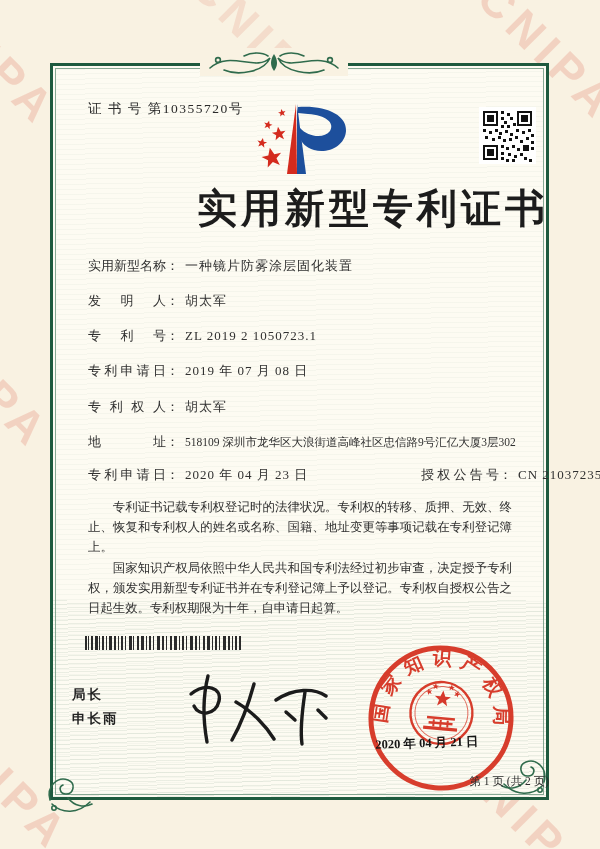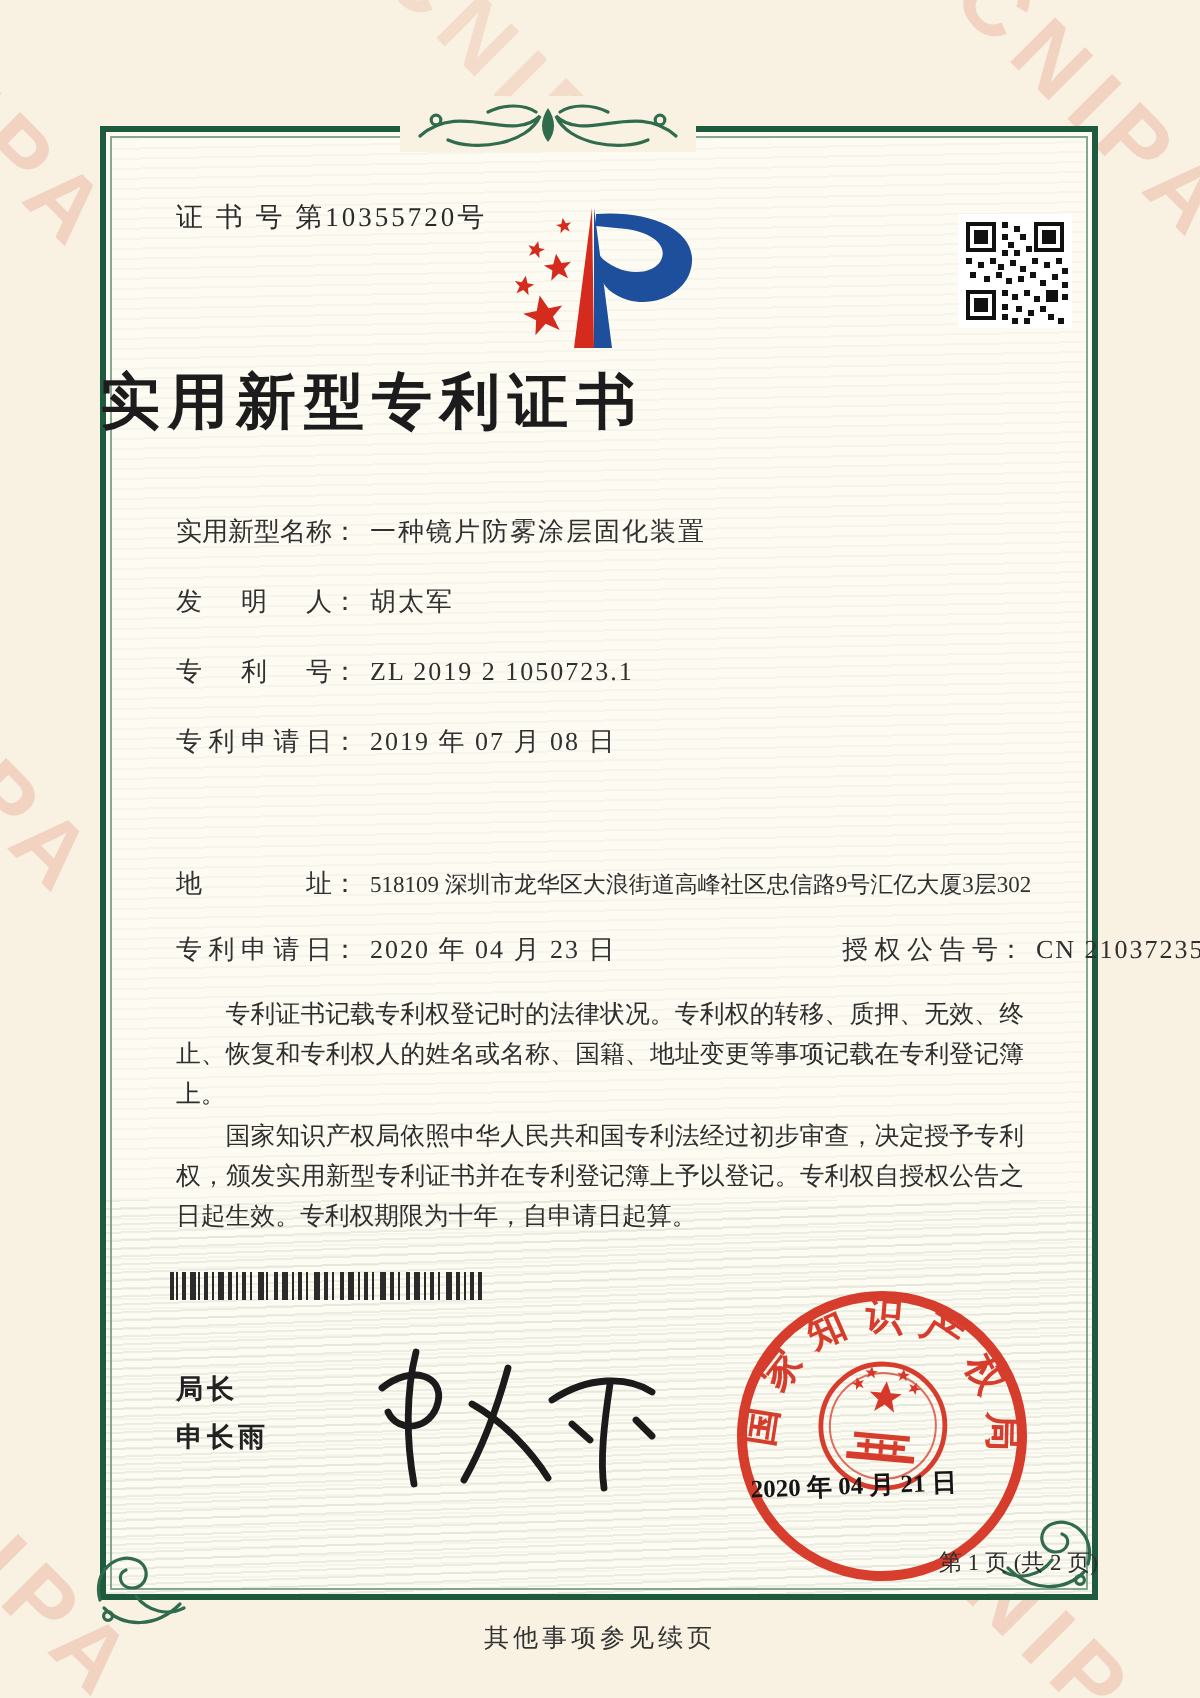--- a/index.html
+++ b/index.html
@@ -29,36 +29,36 @@
   }
   .waves-bottom{
     position:absolute;left:53px;top:600px;width:493px;height:197px;
     background:repeating-linear-gradient(178deg, rgba(110,145,120,.13) 0 1px, rgba(255,255,255,0) 1px 4px);
     pointer-events:none;
   }
   .cert-no{position:absolute;left:88px;top:100px;font-size:13.5px;letter-spacing:1.5px;color:#2a2a2a;}
   .logo{position:absolute;left:256px;top:101px;width:102px;height:76px;}
   .qr{position:absolute;left:479px;top:107px;width:57px;height:57px;background:#fff;}
   .doc-title{
-    position:absolute;left:50px;top:181px;width:499px;text-align:left;
-    font-size:30px;font-weight:700;letter-spacing:4px;color:#1c1c1c;
+    position:absolute;left:50px;top:181px;width:499px;text-align:right;
+    font-size:40px;font-weight:700;letter-spacing:4px;color:#1c1c1c;
   }
   .field{position:absolute;left:88px;width:440px;font-size:13px;color:#303030;white-space:nowrap;}
   .lbl{display:inline-block;width:78px;text-align:justify;text-align-last:justify;vertical-align:bottom;}
   .colon{display:inline-block;margin-right:6px;}
   .val{letter-spacing:1px;}
   .val.addr{font-size:11.5px;letter-spacing:0;}
   .grant2{position:absolute;left:305px;top:0;white-space:nowrap;margin-left:28px;}
   .paras{
     position:absolute;left:88px;top:497px;width:424px;
     font-size:12.4px;line-height:1.63;color:#2e2e2e;text-align:justify;
   }
   .paras p{margin:0;text-indent:2em;}
   .barcode{position:absolute;left:85px;top:636px;width:156px;height:14px;}
-  .signer{position:absolute;left:88px;font-family:"Liberation Sans","DejaVu Sans",sans-serif;
+  .signer{position:absolute;left:72px;font-family:"Liberation Sans","DejaVu Sans",sans-serif;
     font-weight:700;font-size:13.5px;color:#222;letter-spacing:2px;}
   .signature{position:absolute;left:178px;top:668px;width:150px;height:78px;}
   .seal{position:absolute;left:363px;top:641px;width:156px;height:156px;}
   .page-info{position:absolute;left:50px;top:774px;width:499px;text-align:right;font-size:11.5px;color:#2c2c2c;}
   .footer-note{position:absolute;left:0;top:811px;width:600px;text-align:center;
     font-size:12.5px;letter-spacing:2px;color:#333;}
   .orn-top{position:absolute;left:200px;top:48px;width:140px;height:28px;background:#f9f2e2;padding:0 4px;}
   .orn-corner{position:absolute;width:52px;height:52px;}
   .orn-bl{left:44px;top:770px;}
   .orn-br{left:498px;top:752px;transform:scaleX(-1);}
@@ -195,20 +195,23 @@
   </div>
   <div class="field" style="top:292px">
     <span class="lbl">发明人</span><span class="colon">：</span><span class="val">胡太军</span>
   </div>
   <div class="field" style="top:327px">
     <span class="lbl">专利号</span><span class="colon">：</span><span class="val">ZL 2019 2 1050723.1</span>
   </div>
   <div class="field" style="top:362px">
     <span class="lbl">专利申请日</span><span class="colon">：</span><span class="val">2019 年 07 月 08 日</span>
   </div>
+  <div class="field" style="top:398px">
+    <span class="lbl">专利权人</span><span class="colon">：</span><span class="val">胡太军</span>
+  </div>
   <div class="field" style="top:433px">
     <span class="lbl">地址</span><span class="colon">：</span><span class="val addr">518109 深圳市龙华区大浪街道高峰社区忠信路9号汇亿大厦3层302</span>
   </div>
   <div class="field" style="top:466px">
     <span class="lbl">专利申请日</span><span class="colon">：</span><span class="val">2020 年 04 月 23 日</span>
     <span class="grant2">
       <span class="lbl">授权公告号</span><span class="colon">：</span><span class="val">CN 210372359 U</span>
     </span>
   </div>
 
@@ -303,15 +306,14 @@
             <rect x="77" y="79" width="2" height="7"></rect>
             <rect x="84" y="79" width="2" height="7"></rect>
         </g>
       </g>
     </g>
     <text x="64" y="106" text-anchor="middle" font-size="12.5" font-weight="700" fill="#151515" font-family="'Liberation Serif','DejaVu Serif',serif" transform="rotate(-2 64 106)">2020 年 04 月 21 日</text>
   </svg>
 
   <div class="page-info">第 1 页 (共 2 页)</div>
 
-  <div class="footer-note">其他事项参见续页</div>
 
 </div>
 
 </body></html>

